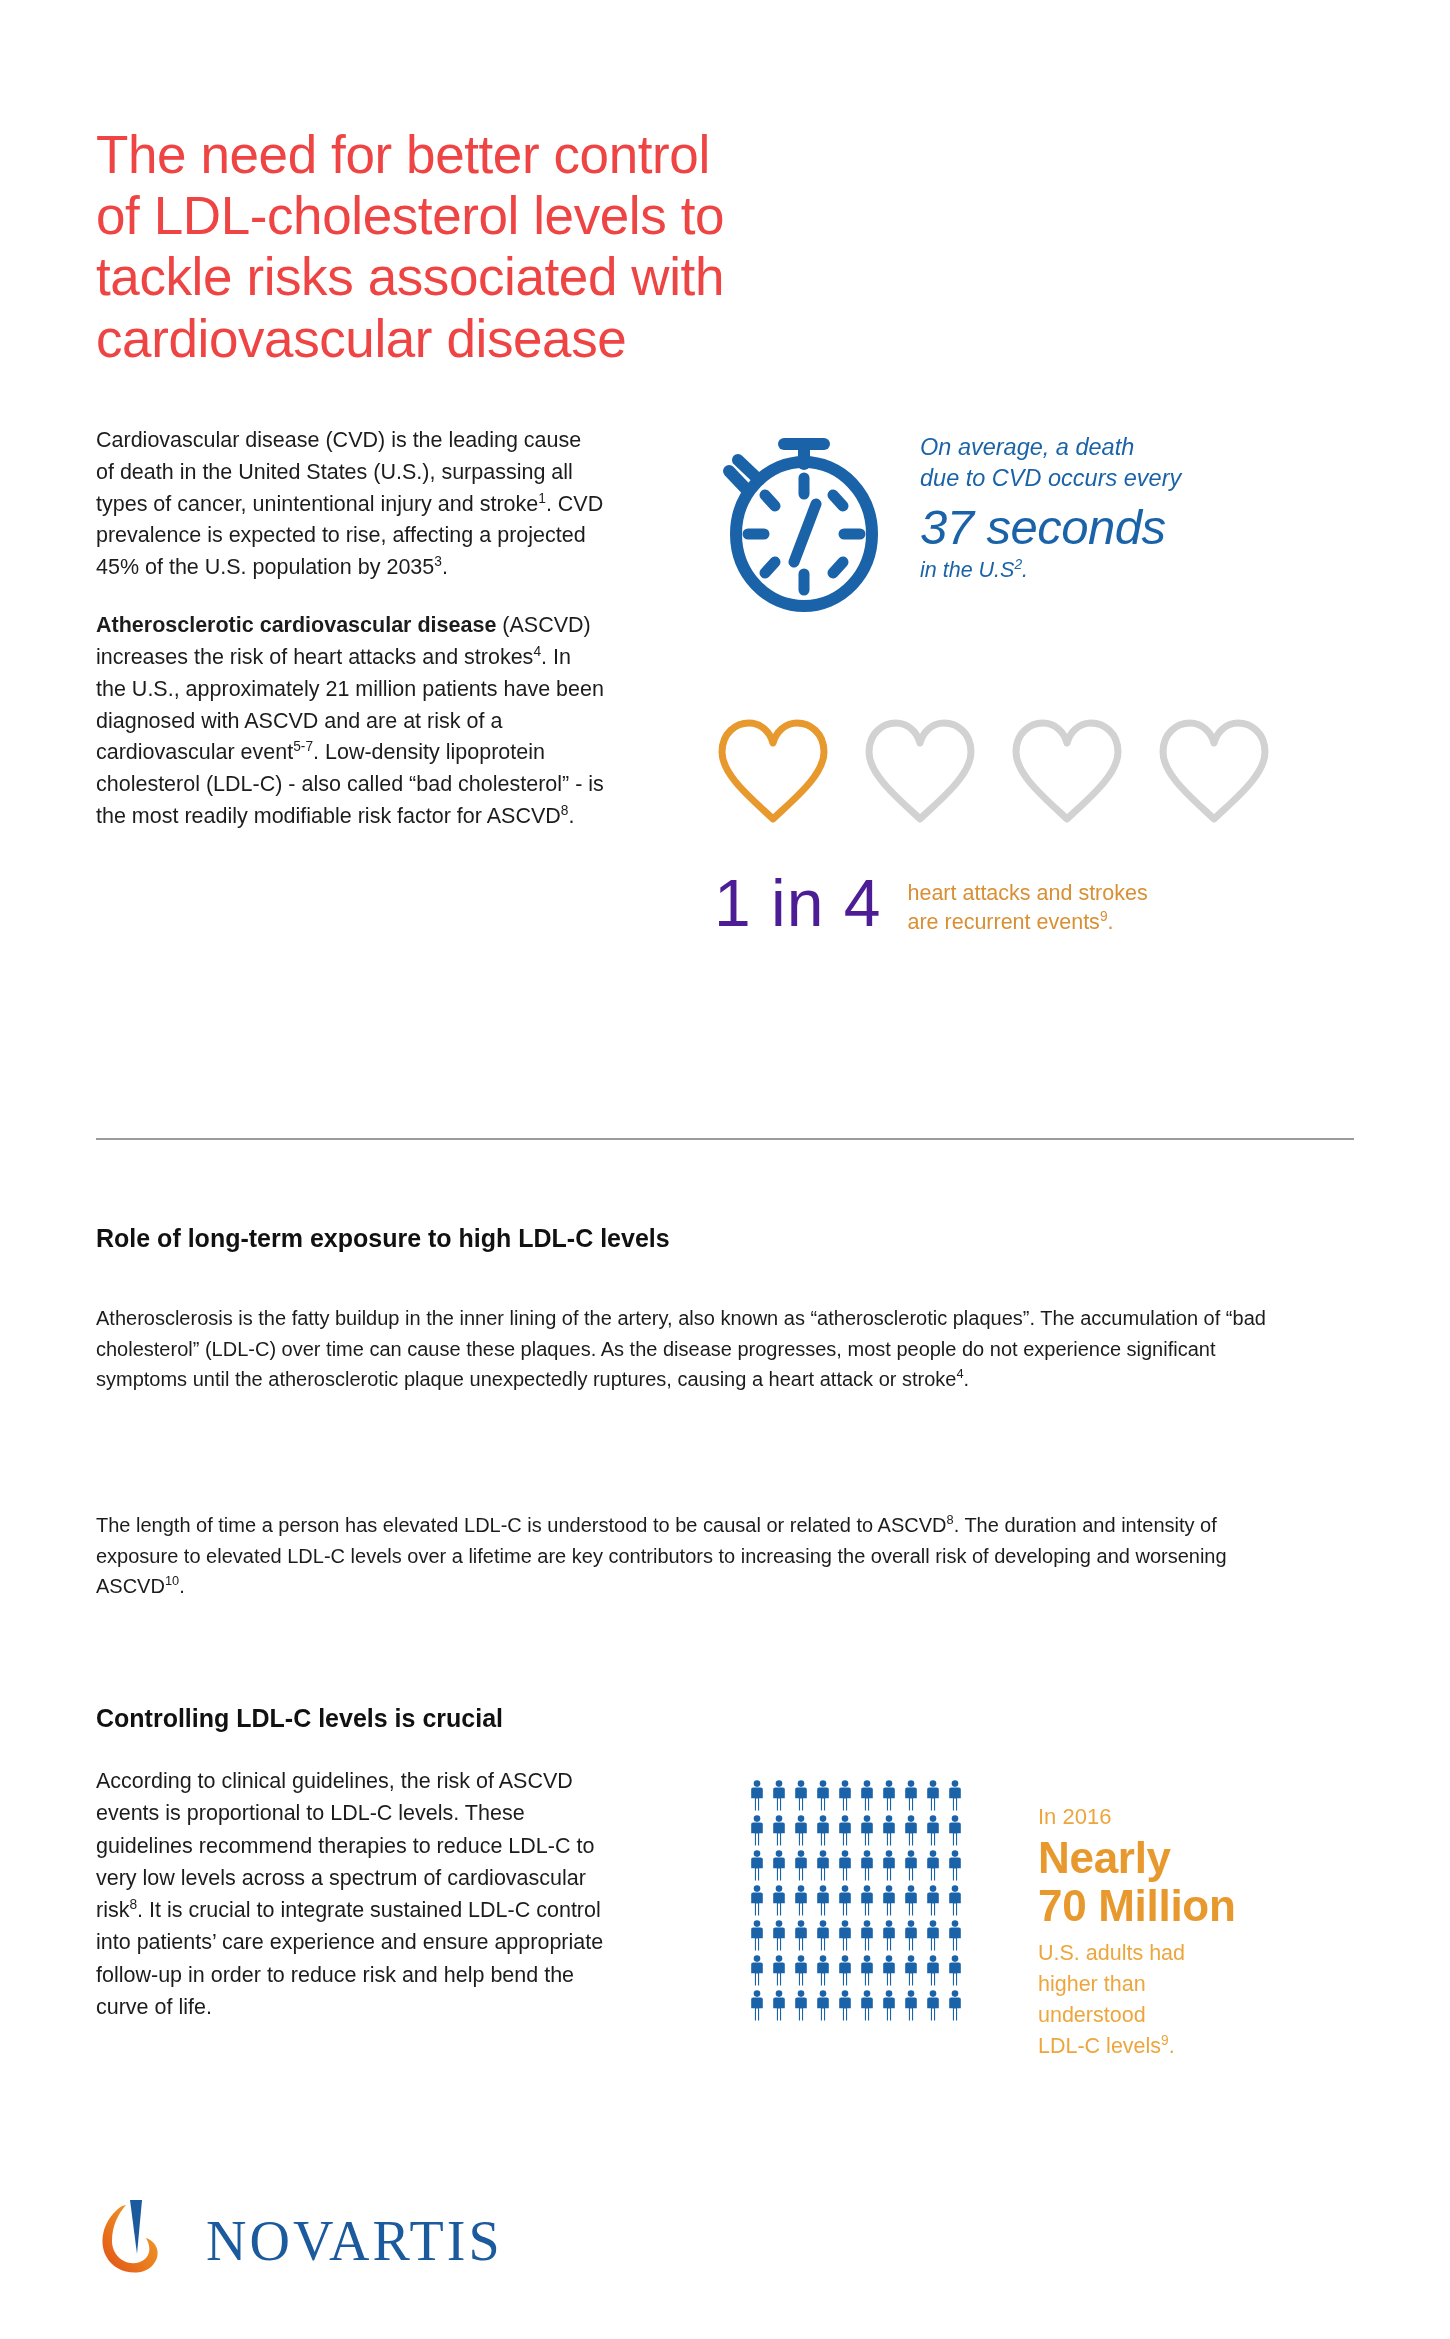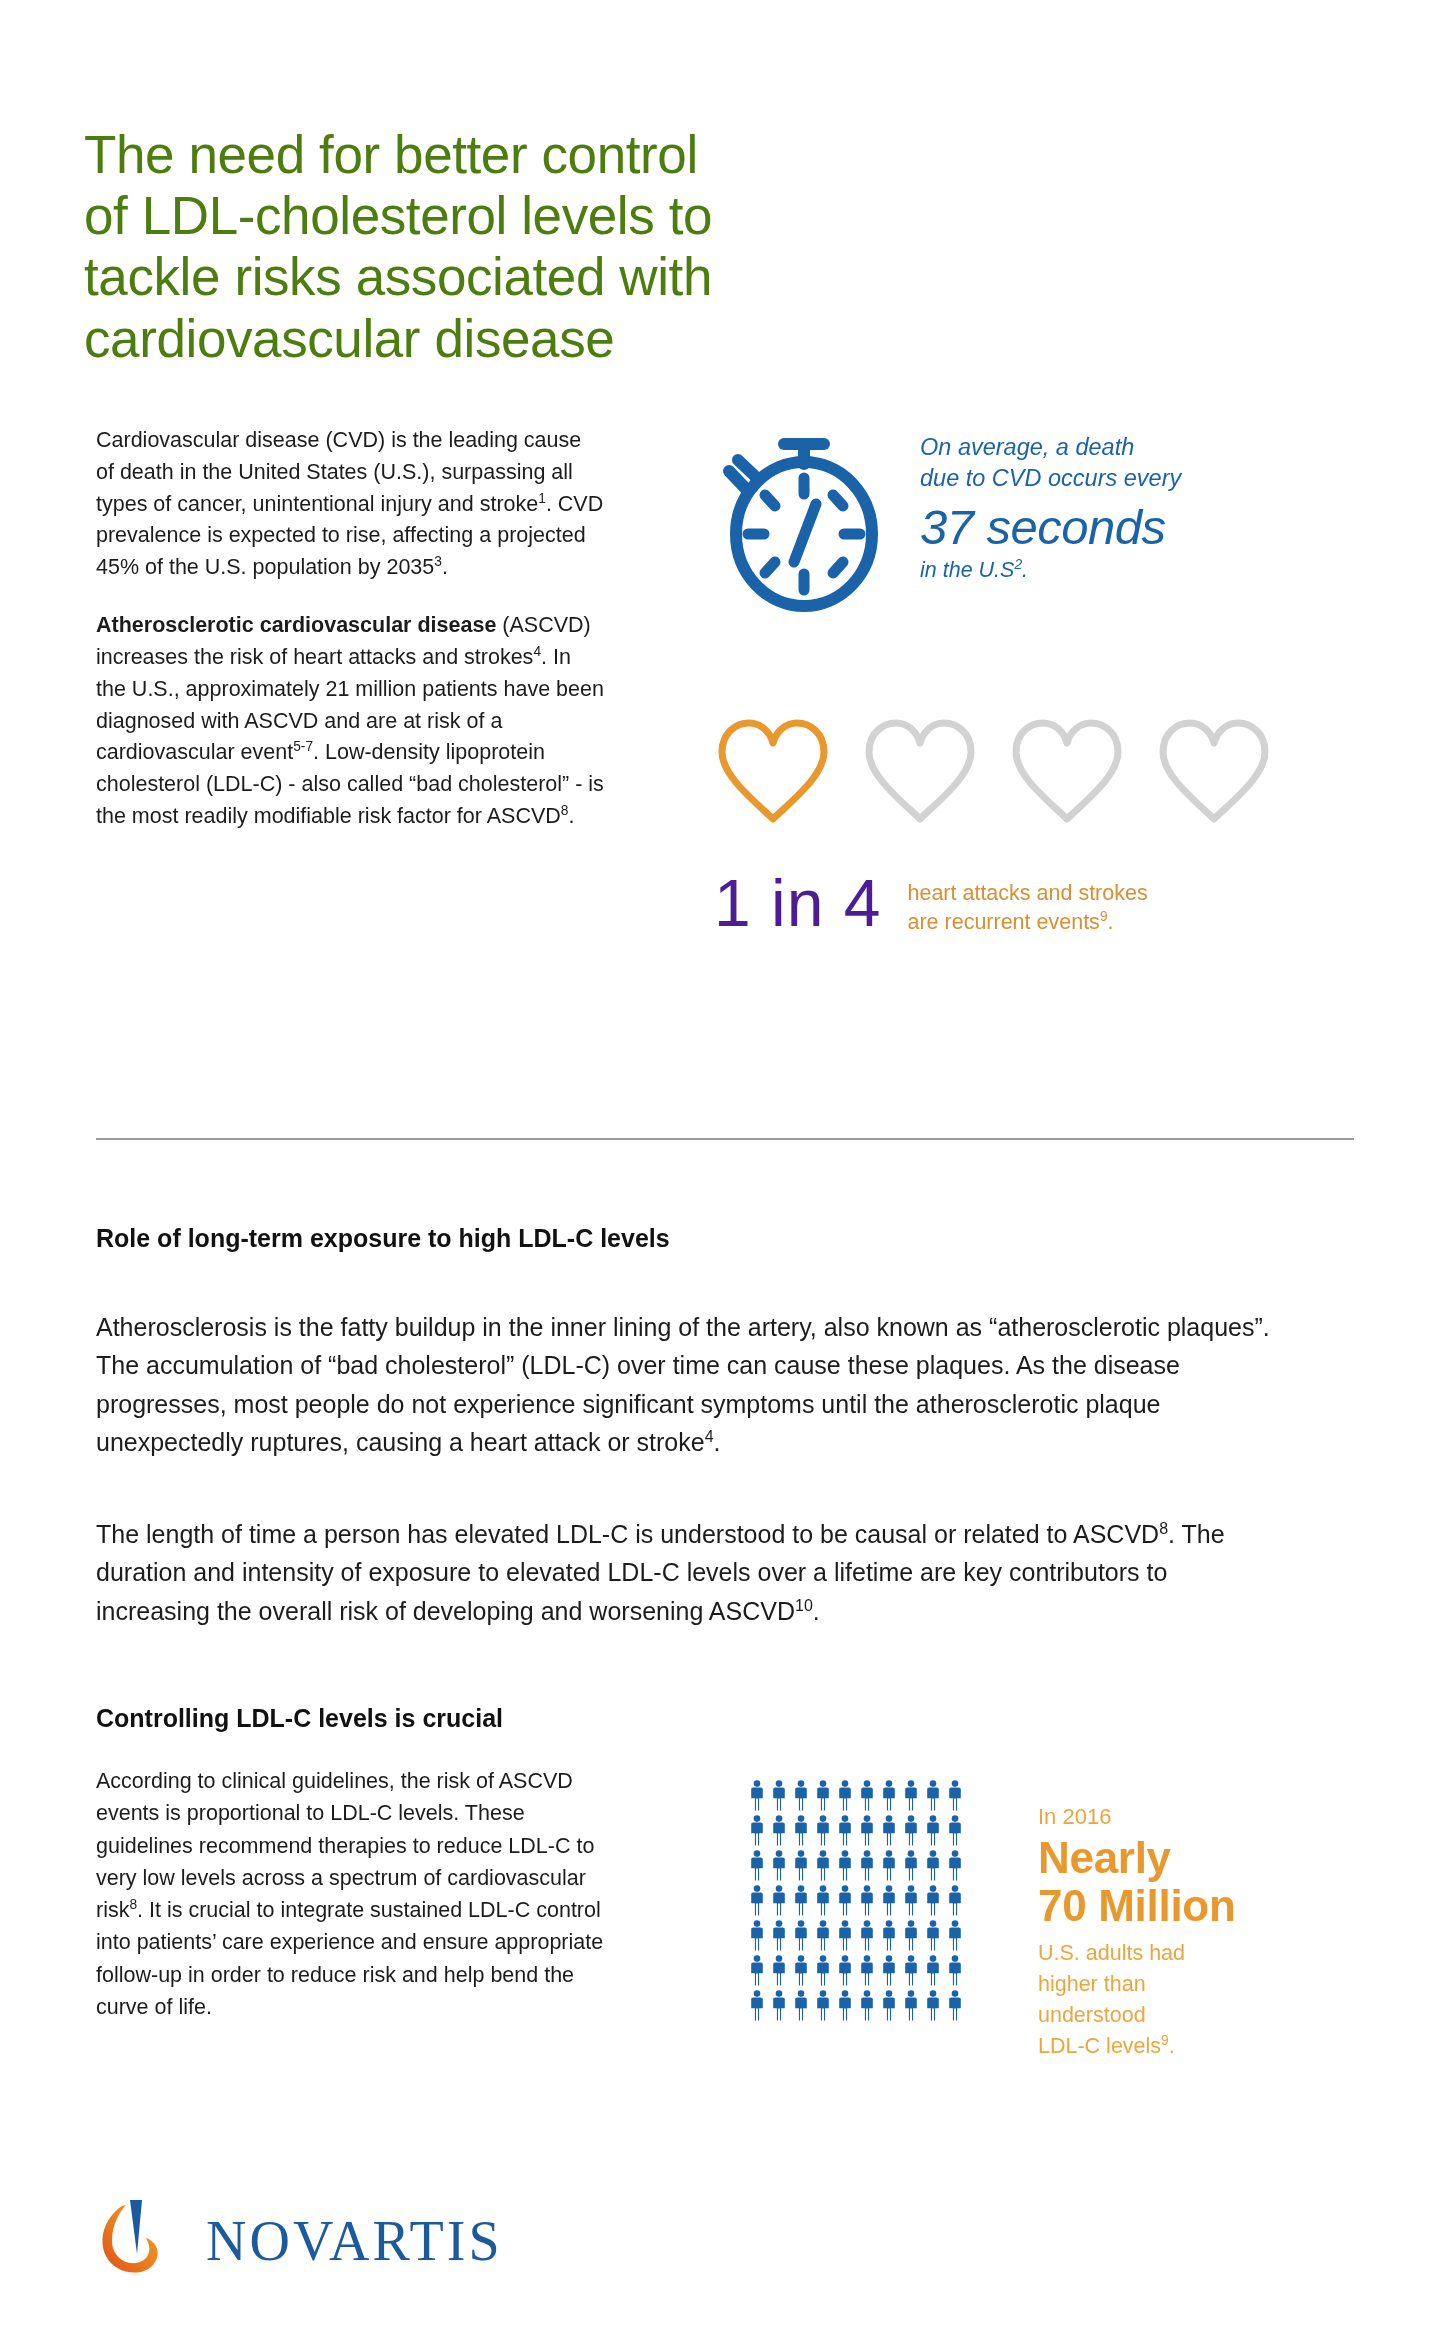--- a/index.html
+++ b/index.html
@@ -11,27 +11,27 @@
     position: relative;
     font-family: "Liberation Sans", sans-serif;
     color: #1a1a1a;
     overflow: hidden;
   }
   .page { position: relative; width: 1450px; height: 2339px; }
 
   
   .title {
     position: absolute;
-    left: 84px; top: 88px;
+    left: 96px; top: 88px;
     width: 1080px;
     font-size: 53px;
     line-height: 1.16;
     font-weight: 400;
     letter-spacing: -0.4px;
-    color: #4d7c0f;
+    color: #ef4444;
   }
   .title .tl { display: block; }
 
   
   .col-left-top {
     position: absolute;
     left: 96px; top: 425px;
     width: 508px;
     font-size: 21.5px;
     line-height: 1.48;
@@ -106,21 +106,21 @@
     font-weight: bold;
     color: #111111;
   }
   #sec2-head { top: 1203px; }
   #sec3-head { top: 1683px; }
 
   .wide-text {
     position: absolute;
     left: 96px;
     width: 1185px;
-    font-size: 25px;
+    font-size: 20px;
     line-height: 1.53;
     color: #1c1c1c;
   }
   #sec2-p1 { top: 1283px; }
   #sec2-p2 { top: 1490px; }
 
   
   .col-left-bot {
     position: absolute;
     left: 96px; top: 1765px;

